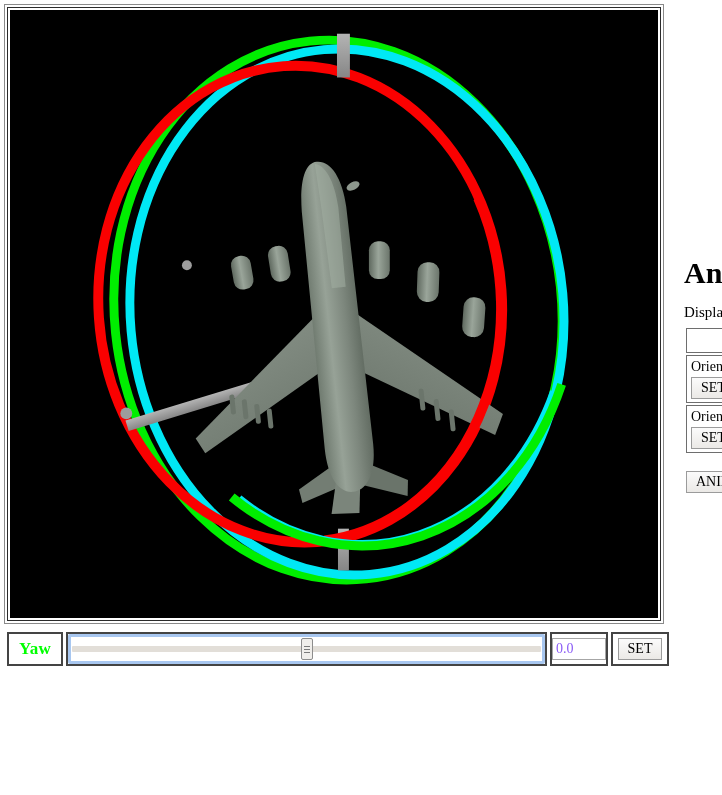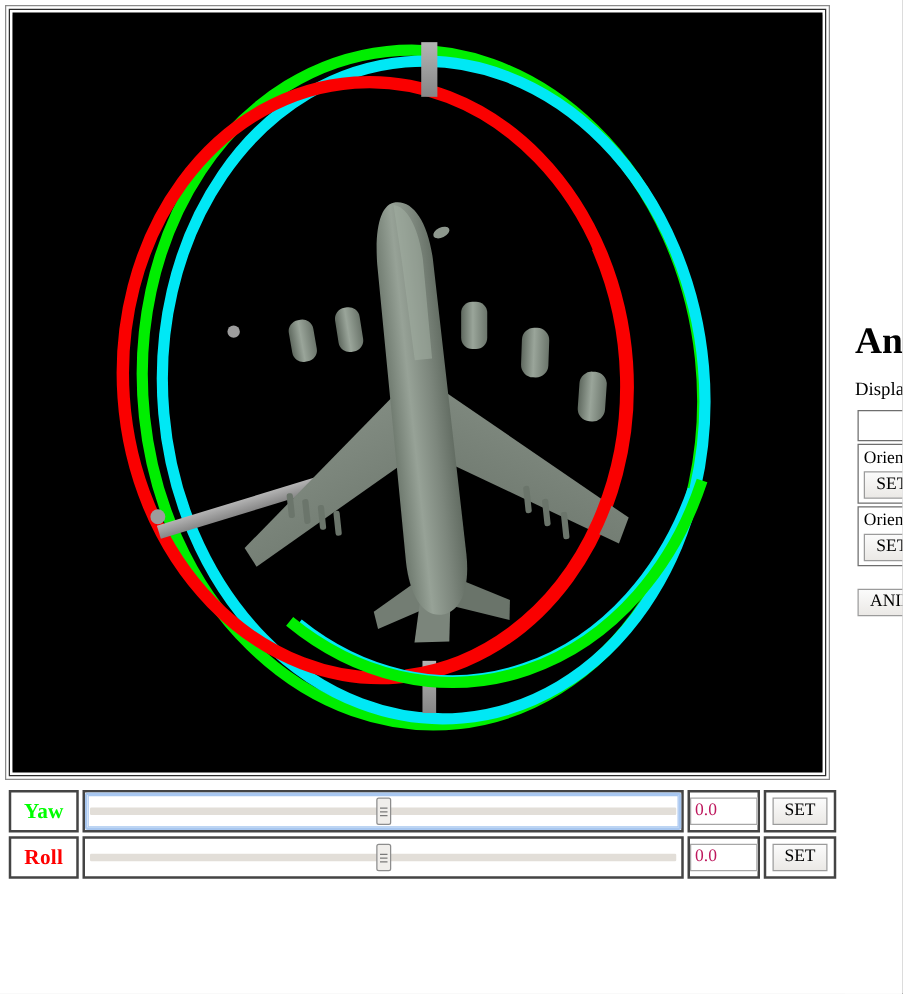--- a/index.html
+++ b/index.html
@@ -151,21 +151,21 @@
   }
 
   input.val-input {
     width: 100%;
     box-sizing: border-box;
     font-family: "Liberation Serif", "DejaVu Serif", serif;
     font-size: 14px;
     padding: 2px 3px;
     border: 1px solid #a6a6a6;
     background: #ffffff;
-    color: #be185d;
+    color: #8b5cf6;
     outline: none;
   }
   button.set-btn, button.anim-btn, button.panel-set-btn {
     font-family: "Liberation Serif", "DejaVu Serif", serif;
     font-size: 14px;
     padding: 2px 9px;
     background: linear-gradient(#fbfbfb, #ebe9e6);
     border: 1px solid #9b9b9b;
     color: #000000;
     cursor: pointer;
@@ -342,41 +342,20 @@
           </td>
           <td class="value-cell">
             <input class="val-input" type="text" value="0.0" style="">
           </td>
           <td class="set-cell">
             <button class="set-btn">SET</button>
           </td>
         </tr>
 
 
-        <tr>
-          <td class="axis-label-cell">
-            <span class="axis-label" style="color: rgb(255, 0, 0);">Roll</span>
-          </td>
-          <td class="slider-cell">
-            <div class="slider-wrap">
-              <input type="range" class="rng" value="0" min="-180" max="180" style="">
-              <span class="thumb-grip" style="left: 230.5px;">
-                <i></i>
-                  <i></i>
-                  <i></i>
-              </span>
-            </div>
-          </td>
-          <td class="value-cell">
-            <input class="val-input" type="text" value="0.0" style="">
-          </td>
-          <td class="set-cell">
-            <button class="set-btn">SET</button>
-          </td>
-        </tr>
       </tbody>
     </table>
   </div>
 
   <div id="right-panel">
     <h1 id="panel-title">Animate</h1>
     <div id="panel-subtitle">Display</div>
 
     <table id="orient-table">
       <tbody>

